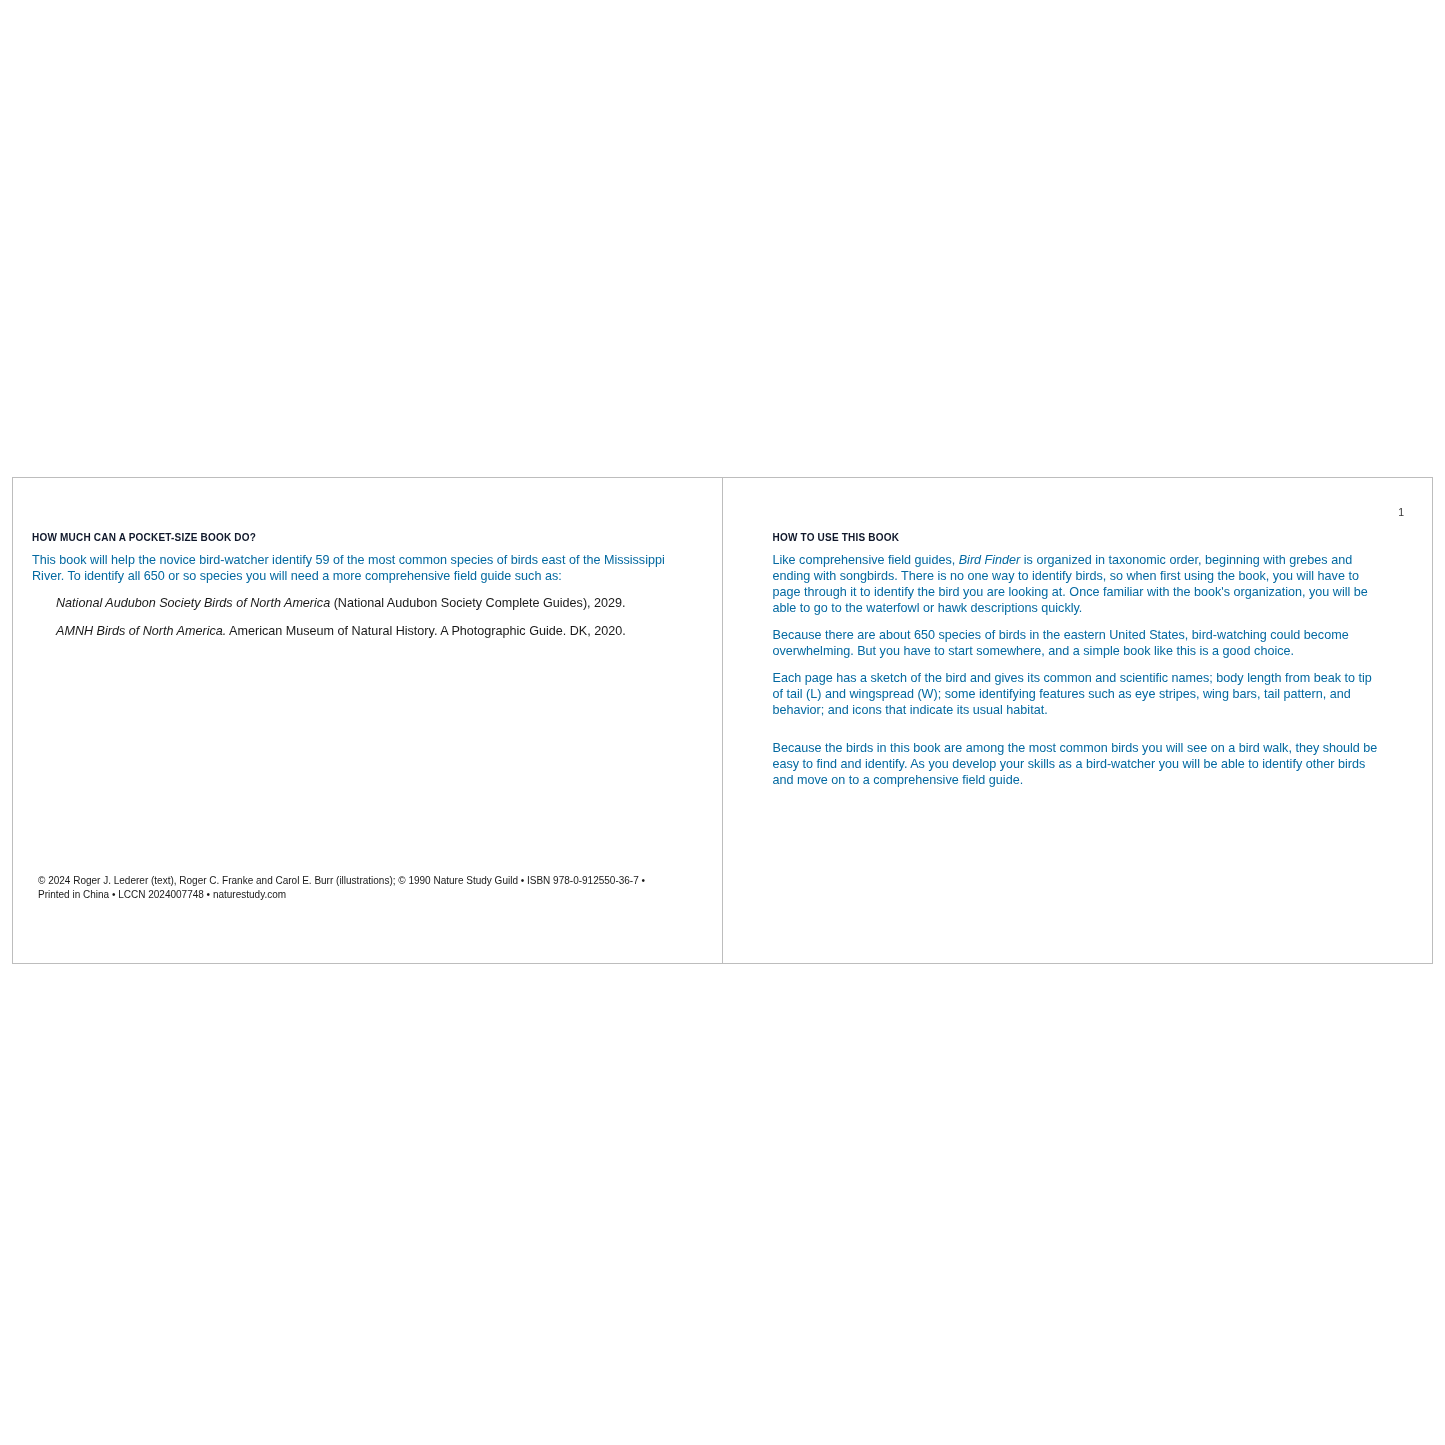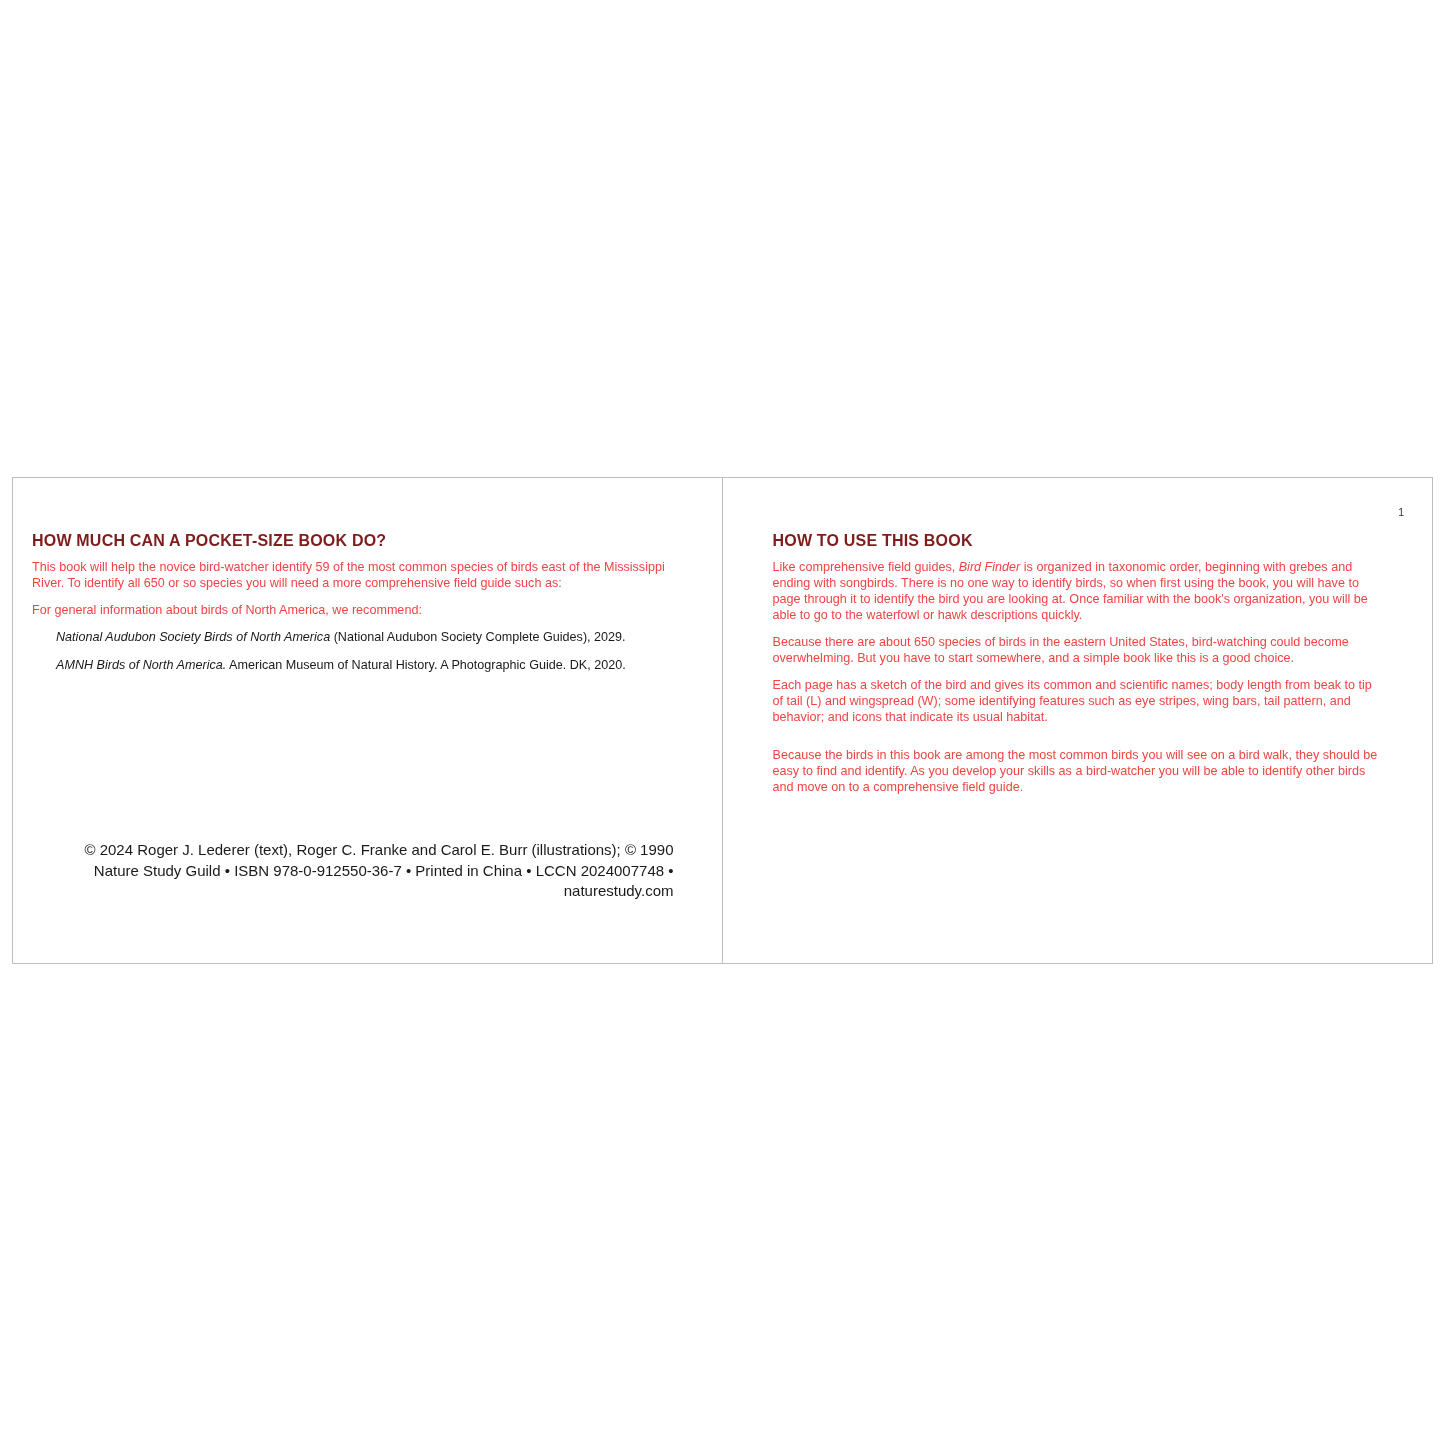--- a/index.html
+++ b/index.html
@@ -46,71 +46,69 @@
   .page-number {
     position: absolute;
     top: 28px;
     right: 28px;
     font-size: 10.5px;
     color: #333;
   }
 
   h2.section-title {
     margin: 0 0 10px 0;
-    font-size: 16px;
+    font-size: 10px;
     font-weight: bold;
     letter-spacing: 0.2px;
-    color: #7f1d1d;
+    color: #0f172a;
     text-transform: uppercase;
   }
 
   p.body-text {
     margin: 0 0 11px 0;
     font-size: 12.6px;
     line-height: 1.27;
-    color: #ef4444;
+    color: #0369a1;
   }
   p.body-text:last-child { margin-bottom: 0; margin-top: 22px; }
 
   .ref {
     margin: 0 0 12px 0;
     padding-left: 24px;
     font-size: 12.6px;
     line-height: 1.27;
   }
   .ref i { font-style: italic; }
 
   .tight { margin-bottom: 6px; }
 
   .copyright {
     position: absolute;
     left: 25px;
     right: 48px;
     bottom: 62px;
-    font-size: 15px;
+    font-size: 10px;
     line-height: 1.35;
     color: #1a1a1a;
-    text-align: right;
   }
 
   em { }
 </style>
 </head>
 <body>
 
 <div class="spread">
 
   <div class="page page-left">
     <h2 class="section-title">HOW MUCH CAN A POCKET-SIZE BOOK DO?</h2>
 
     <p class="body-text">This book will help the novice bird-watcher identify 59 of the most common species of birds east of the Mississippi River. To identify all 650 or so species you will need a more comprehensive field guide such as:</p>
 
 
 
-    <p class="body-text tight">For general information about birds of North America, we recommend:</p>
 
     <div class="ref">
       <i>National Audubon Society Birds of North America</i><span> (National Audubon Society Complete Guides), 2029.</span>
     </div>
 
     <div class="ref">
       <i>AMNH Birds of North America.</i><span> American Museum of Natural History. A Photographic Guide. DK, 2020.</span>
     </div>
 
     <div class="copyright">© 2024 Roger J. Lederer (text), Roger C. Franke and Carol E. Burr (illustrations); © 1990 Nature Study Guild • ISBN 978-0-912550-36-7 • Printed in China • LCCN 2024007748 • naturestudy.com</div>

